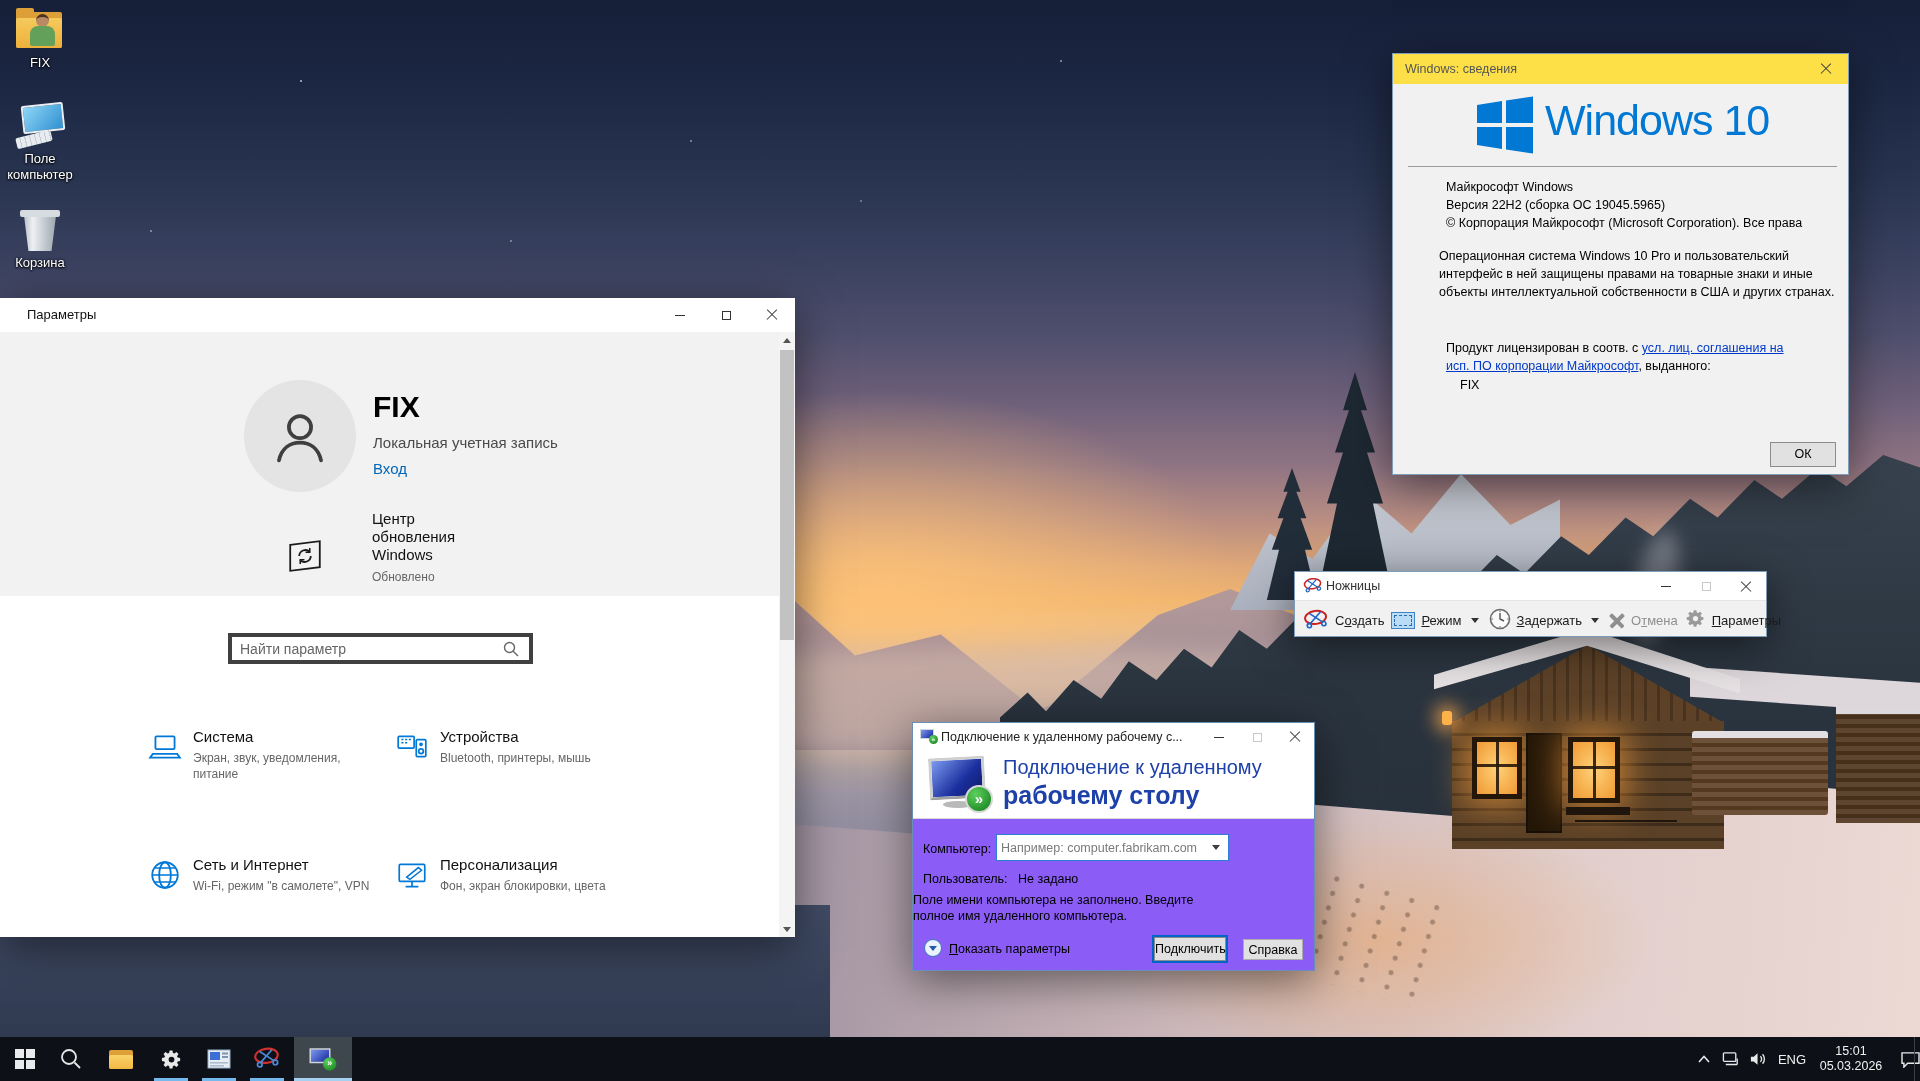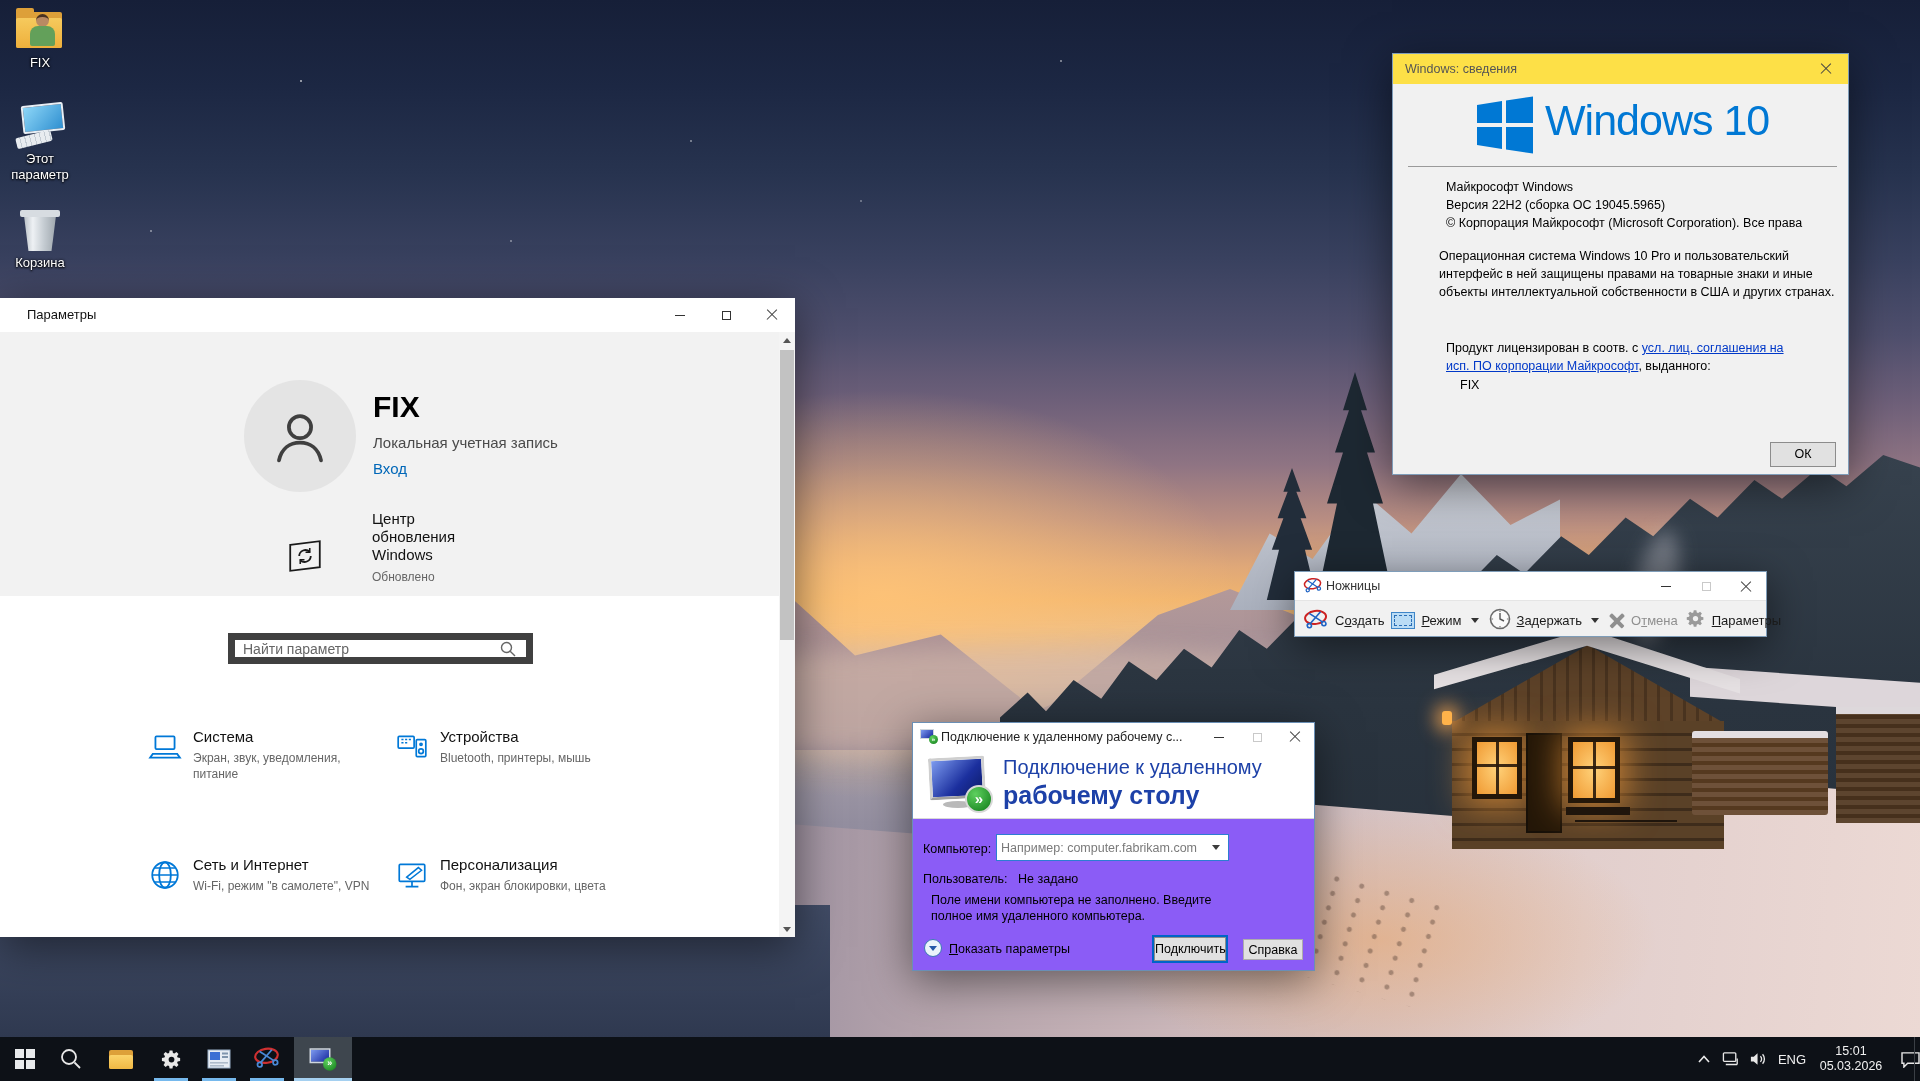--- a/index.html
+++ b/index.html
@@ -111,21 +111,21 @@
   .set-hero { position:absolute; left:0; top:34px; width:100%; height:264px; background:#f2f2f2; }
   .avatar { position:absolute; left:244px; top:48px; width:112px; height:112px; border-radius:50%; background:#e4e4e4;
     display:flex; align-items:center; justify-content:center; }
   .acc-name { position:absolute; left:373px; top:58px; font-size:30px; font-weight:bold; color:#000; }
   .acc-type { position:absolute; left:373px; top:102px; font-size:15px; color:#4a4a4a; }
   .acc-signin { position:absolute; left:373px; top:128px; font-size:15px; color:#0067b8; cursor:pointer; }
   .upd-icon { position:absolute; left:286px; top:205px; }
   .upd-text { position:absolute; left:372px; top:178px; width:100px; font-size:15px; color:#111; line-height:18px; }
   .upd-status { position:absolute; left:372px; top:238px; font-size:12px; color:#666; }
   .search-box { position:absolute; left:228px; top:335px; width:305px; height:31px; background:#fff;
-    border:7px solid #404040; display:flex; align-items:center; }
+    border:4px solid #404040; display:flex; align-items:center; }
   .search-box input { flex:1; border:0; outline:0; font-size:14px; color:#333; padding:0 8px; font-family:inherit; background:transparent; }
   .search-box input::placeholder { color:#666; }
   .tile { position:absolute; width:240px; height:90px; cursor:pointer; }
   .tile .ticon { position:absolute; left:0; top:4px; }
   .tile .ttitle { position:absolute; left:45px; top:2px; font-size:15px; color:#111; }
   .tile .tsub { position:absolute; left:45px; top:24px; width:190px; font-size:12px; color:#666; line-height:16px; }
   .t0 { left:148px; top:428px; } .t1 { left:395px; top:428px; }
   .t2 { left:148px; top:556px; } .t3 { left:395px; top:556px; }
   .set-scroll { position:absolute; right:0; top:34px; width:16px; height:605px; background:#f4f4f4; }
   .scroll-arrow { position:absolute; left:0; width:16px; height:16px; display:flex; align-items:center; justify-content:center; }
@@ -174,21 +174,21 @@
   .rdp-caps { position:absolute; right:0; top:0; height:28px; display:flex; }
   .rdp-caps > div { width:38px; }
   .rdp-header { position:absolute; left:0; top:28px; width:100%; height:68px; background:#fff; border-bottom:1px solid #d8d8d8; }
   .rdp-h1 { position:absolute; left:90px; top:5px; font-size:20px; color:#1d41a8; }
   .rdp-h2 { position:absolute; left:90px; top:30px; font-size:25px; font-weight:bold; color:#1d41a8; }
   .rdp-label { position:absolute; font-size:12.5px; color:#000; }
   .rdp-combo { position:absolute; left:83px; top:111px; width:233px; height:27px; background:#fff; border:1.5px solid #2d7dd2; display:flex; align-items:center; }
   .rdp-combo input { flex:1; border:0; outline:0; font-size:12.5px; padding:0 4px; font-family:inherit; background:transparent; color:#333; }
   .rdp-combo input::placeholder { color:#7a7a7a; }
   .combo-tri { width:0; height:0; border-left:4.5px solid transparent; border-right:4.5px solid transparent; border-top:5px solid #3c3c3c; margin-right:8px; }
-  .rdp-warning { position:absolute; left:18px; top:170px; width:300px; font-size:12.5px; color:#000; line-height:15.5px; }
+  .rdp-warning { position:absolute; left:0; top:170px; width:300px; font-size:12.5px; color:#000; line-height:15.5px; }
   .opt-circle { position:absolute; left:11px; top:216px; width:18px; height:18px; border-radius:50%; background:#eaf3fb; border:1px solid #3c78b4; display:flex; align-items:center; justify-content:center; cursor:pointer; }
   .opt-tri { width:0; height:0; border-left:4px solid transparent; border-right:4px solid transparent; border-top:5px solid #2458a8; }
   .rdp-show { position:absolute; left:36px; top:219px; font-size:12.5px; color:#000; cursor:pointer; }
   .rdp-connect { position:absolute; left:241px; top:214px; width:72px; height:24px; line-height:20px; box-shadow:0 0 0 2px #0064c8; }
   .rdp-help { position:absolute; left:330px; top:216px; width:60px; height:21px; line-height:18px; border-color:#adadad; }
 
   
   .taskbar { position:absolute; left:0; top:1037px; width:1920px; height:44px; background:#0d1117; z-index:50; }
   .tb-btn { position:absolute; top:0; width:46px; height:44px; display:flex; align-items:center; justify-content:center; cursor:pointer; }
   .tb-underline { position:absolute; bottom:0; height:3px; background:#76b9ed; }
@@ -261,21 +261,21 @@
     <div class="fold-person-head"></div>
       <div class="fold-person-body"></div>
   </div>
   <div class="dlabel">FIX</div>
 </div>
 <div class="dicon" style="top:104px;">
   <div class="ic-wrap">
     <div class="pc-screen"></div>
       <div class="pc-kbd"></div>
   </div>
-  <div class="dlabel">Этот параметр</div>
+  <div class="dlabel">Поле компьютер</div>
 </div>
 <div class="dicon" style="top:208px;">
   <div class="ic-wrap">
     <div class="bin-rim"></div>
       <div class="bin-body"></div>
   </div>
   <div class="dlabel">Корзина</div>
 </div>
 
 <div class="win settings">

